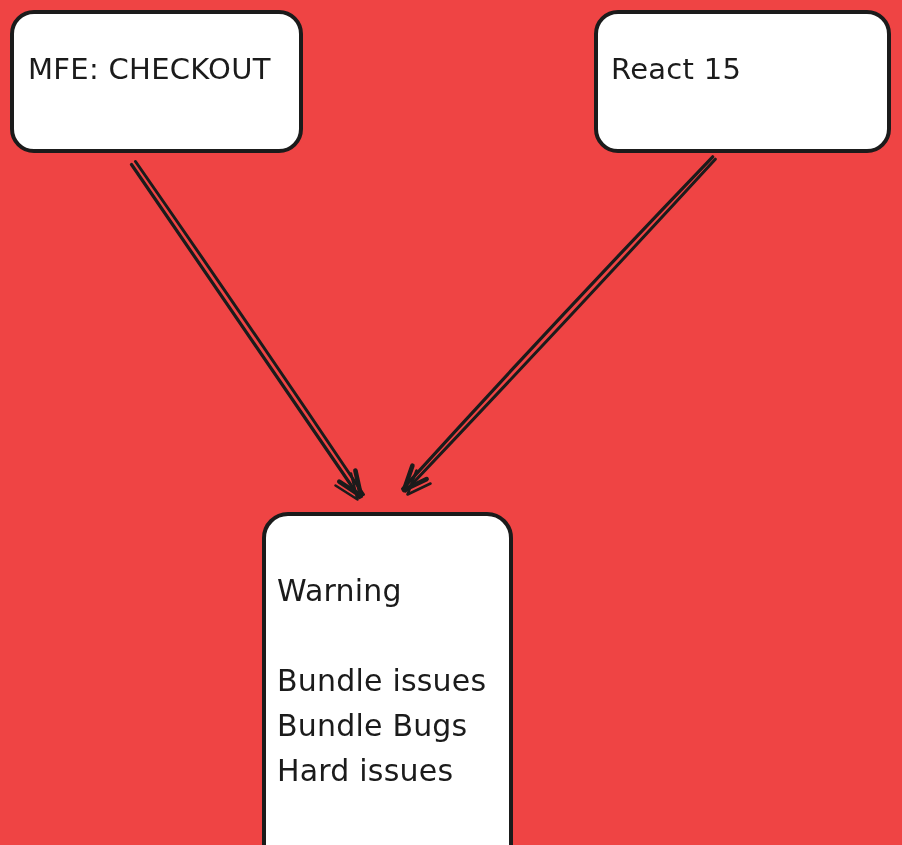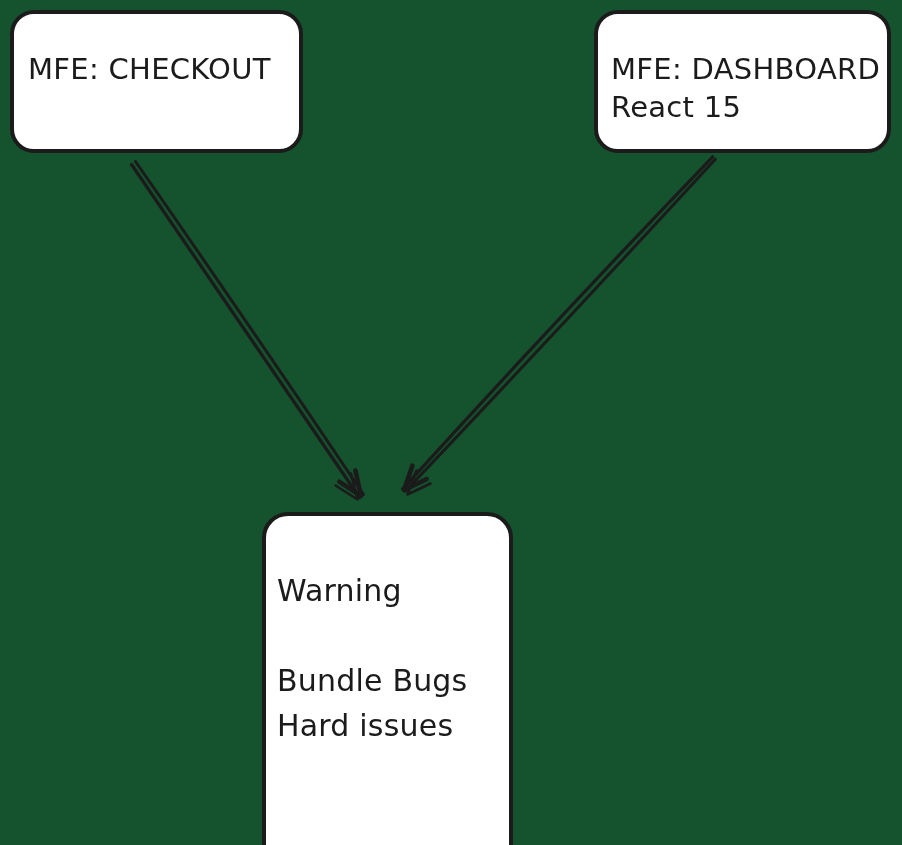--- a/index.html
+++ b/index.html
@@ -4,21 +4,21 @@
 <style>
   html, body {
     margin: 0;
     padding: 0;
     background: #ffffff;
   }
   .canvas {
     position: relative;
     width: 902px;
     height: 845px;
-    background: #14532d;
+    background: #ef4444;
     overflow: hidden;
     font-family: "DejaVu Sans", "Liberation Sans", sans-serif;
     color: #1b1b1b;
   }
   .arrows-layer {
     position: absolute;
     left: 0;
     top: 0;
     width: 902px;
     height: 845px;
@@ -90,24 +90,24 @@
       <path stroke="#1b1b1b" stroke-width="4.6" d="M426.6 479.1 L404 490 L412.4 465.7"></path>
       <path stroke="#1b1b1b" stroke-width="2.6" d="M430.5 483.5 L407.5 494.5 L416.5 470.5"></path>
     </g>
   </svg>
 
   <div class="node node-checkout">
     <div class="node-title">MFE: CHECKOUT</div>
   </div>
 
   <div class="node node-dashboard">
-    <div class="node-title">MFE: DASHBOARD</div>
     <div class="node-subtitle">React 15</div>
   </div>
 
   <div class="node node-warning">
     <div class="node-title">Warning</div>
     <div class="blank-line"></div>
+    <div class="node-line">Bundle issues</div>
     <div class="node-line">Bundle Bugs</div>
     <div class="node-line">Hard issues</div>
   </div>
 
 </div>
 
 </body></html>

